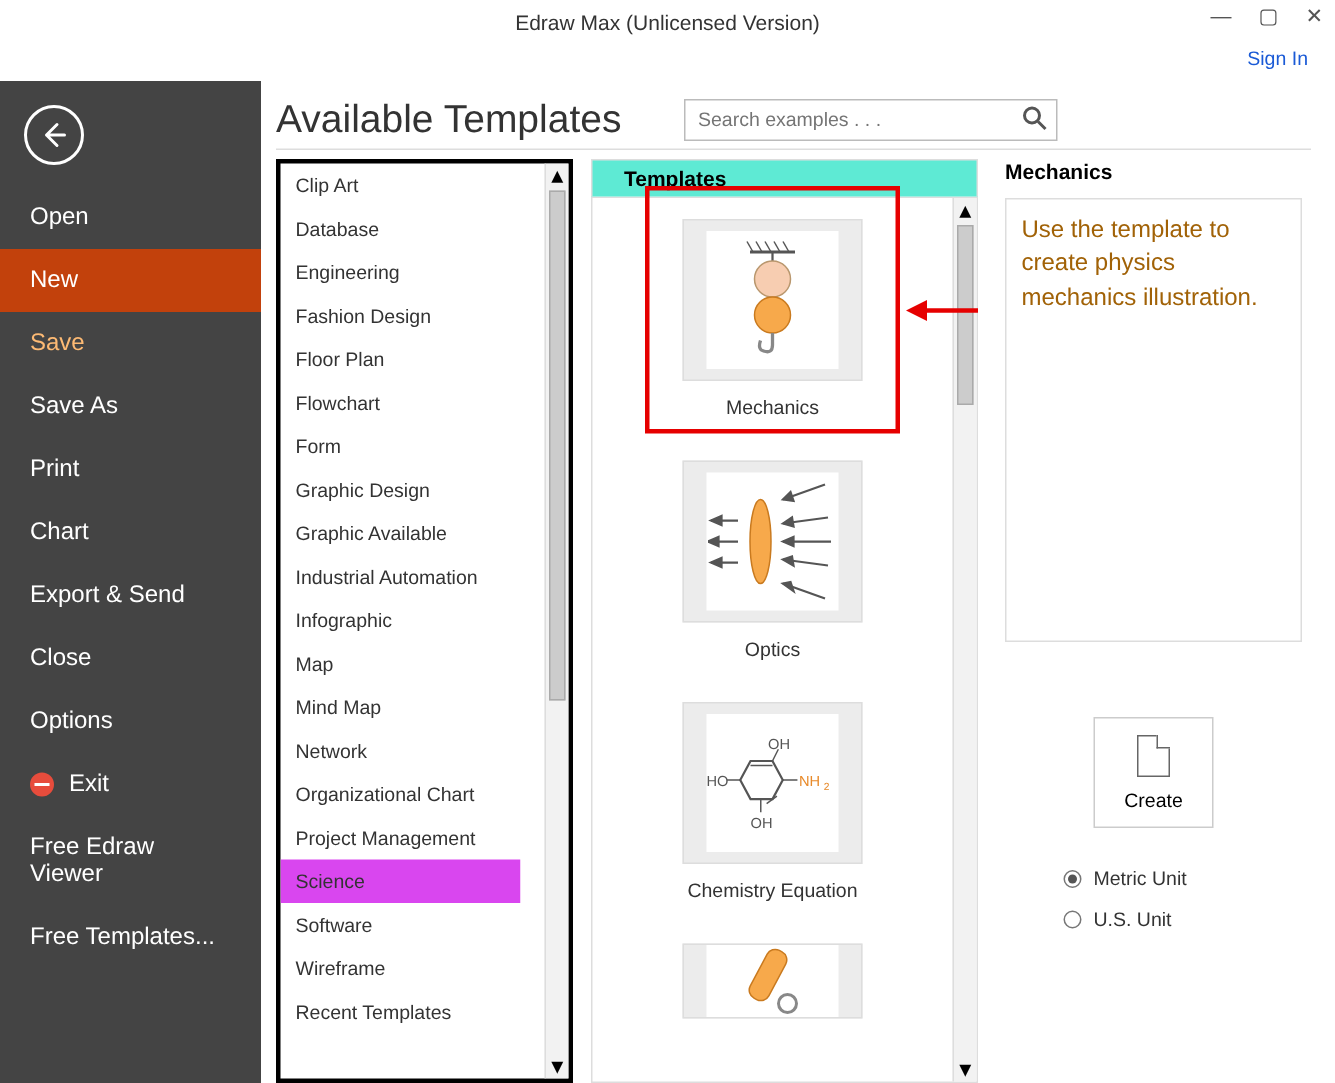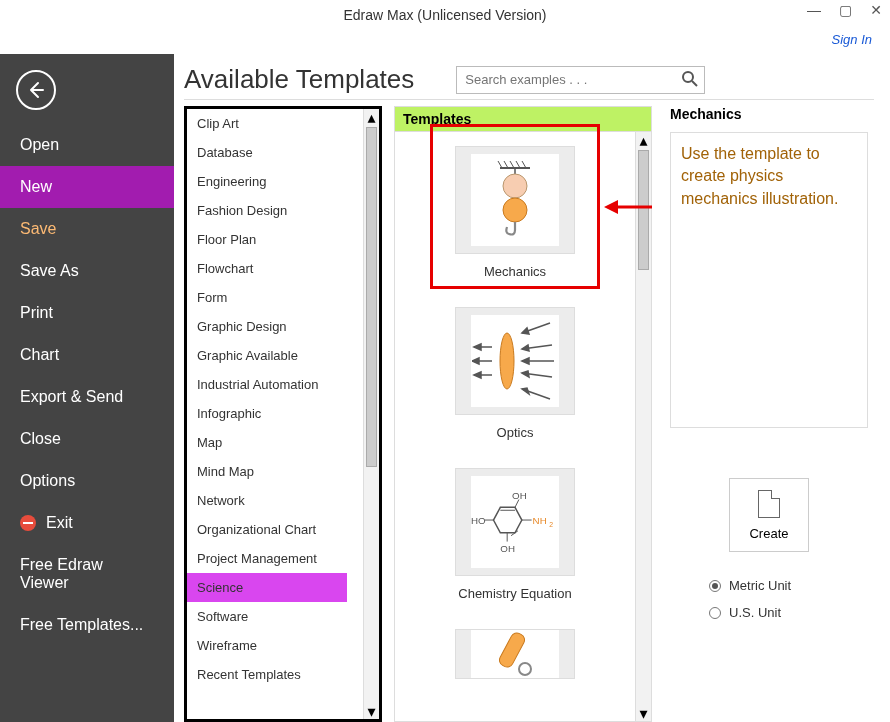--- a/index.html
+++ b/index.html
@@ -2,29 +2,29 @@
 <html><head>
   <meta charset="utf-8">
   <style>
     * { margin: 0; padding: 0; box-sizing: border-box; font-family: "Segoe UI", Arial, sans-serif; }
     body { width: 890px; height: 722px; display: flex; flex-direction: column; background: #fff; overflow: hidden; }
 
     .titlebar { height: 30px; display: flex; align-items: center; justify-content: center; position: relative; font-size: 14px; color: #333; }
     .window-controls { position: absolute; right: 8px; top: 2px; display: flex; gap: 18px; font-size: 14px; color: #555; }
     .window-controls span { cursor: pointer; }
 
-    .signin-row { height: 24px; text-align: right; padding-right: 18px; font-style: italic; }
+    .signin-row { height: 24px; text-align: right; padding-right: 18px; }
     .signin { color: #1a5ad6; font-size: 13px; cursor: pointer; }
 
     .main { flex: 1; display: flex; overflow: hidden; }
 
     .sidebar { width: 174px; background: #444; color: #fff; display: flex; flex-direction: column; }
     .back-circle { width: 40px; height: 40px; border: 2px solid #fff; border-radius: 50%; margin: 16px 0 14px 16px; display: flex; align-items: center; justify-content: center; cursor: pointer; }
     .sidebar-item { padding: 12px 20px; font-size: 16px; cursor: pointer; }
-    .sidebar-item.selected { background: #a21caf; }
+    .sidebar-item.selected { background: #c2410c; }
     .sidebar-item.disabled { color: #fdba74; cursor: default; }
     .sidebar-item.exit { display: flex; align-items: center; gap: 10px; }
     .exit-icon { width: 16px; height: 16px; border-radius: 50%; background: #e74c3c; position: relative; }
     .exit-icon::after { content: ""; position: absolute; left: 3px; top: 7px; width: 10px; height: 2px; background: #fff; }
 
     .content { flex: 1; display: flex; flex-direction: column; padding: 10px 16px 0 10px; overflow: hidden; }
     .header-row { display: flex; align-items: center; gap: 30px; border-bottom: 1px solid #ddd; padding-bottom: 4px; margin-bottom: 6px; }
     .page-title { font-size: 26px; font-weight: 400; color: #333; }
     .search-wrap { position: relative; width: 249px; margin-left: 12px; }
     .search-input { width: 100%; height: 28px; border: 1px solid #bbb; padding: 0 30px 0 8px; font-size: 13px; color: #555; }
@@ -35,21 +35,21 @@
     .cat-wrap { width: 198px; border: 3px solid #000000; display: flex; overflow: hidden; gap: 16px; }
     .cat-list { flex: 1; overflow: hidden; }
     .cat-item { padding: 7px 10px; font-size: 13px; color: #333; cursor: pointer; }
     .cat-item.selected { background: #d946ef; }
     .vscrollbar { width: 16px; background: #f2f2f2; display: flex; flex-direction: column; border-left: 1px solid #ddd; }
     .sb-arrow { height: 16px; display: flex; align-items: center; justify-content: center; cursor: pointer; }
     .sb-track { flex: 1; position: relative; }
     .sb-thumb { position: absolute; left: 2px; right: 2px; background: #ccc; border: 1px solid #aaa; }
 
     .tpl-col { width: 258px; display: flex; flex-direction: column; overflow: visible; position: relative; }
-    .tpl-header { font-weight: 700; font-size: 14px; padding: 4px 8px; background: #bef264; border: 1px solid #ddd; border-bottom: none; position: relative; z-index: 3; }
+    .tpl-header { font-weight: 700; font-size: 14px; padding: 4px 21px; background: #5eead4; border: 1px solid #ddd; border-bottom: none; position: relative; z-index: 3; }
     .tpl-body { flex: 1; border: 1px solid #ddd; display: flex; overflow: visible; position: relative; }
     .tpl-inner { flex: 1; display: flex; flex-direction: column; gap: 28px; padding: 14px 0; align-items: center; overflow: visible; }
     .tpl-card { width: 150px; display: flex; flex-direction: column; align-items: center; cursor: pointer; position: relative; }
     .tpl-thumb { width: 120px; height: 108px; background: #ececec; display: flex; align-items: center; justify-content: center; border: 1px solid #ddd; }
     .tpl-thumb-inner { width: 88px; height: 92px; background: #fff; display: flex; align-items: center; justify-content: center; }
     .tpl-label { margin-top: 10px; font-size: 13px; color: #333; }
 
     .highlight-box { position: absolute; border: 3px solid #e60000; pointer-events: none; z-index: 5; }
     .red-arrow { position: absolute; z-index: 6; pointer-events: none; }
 

